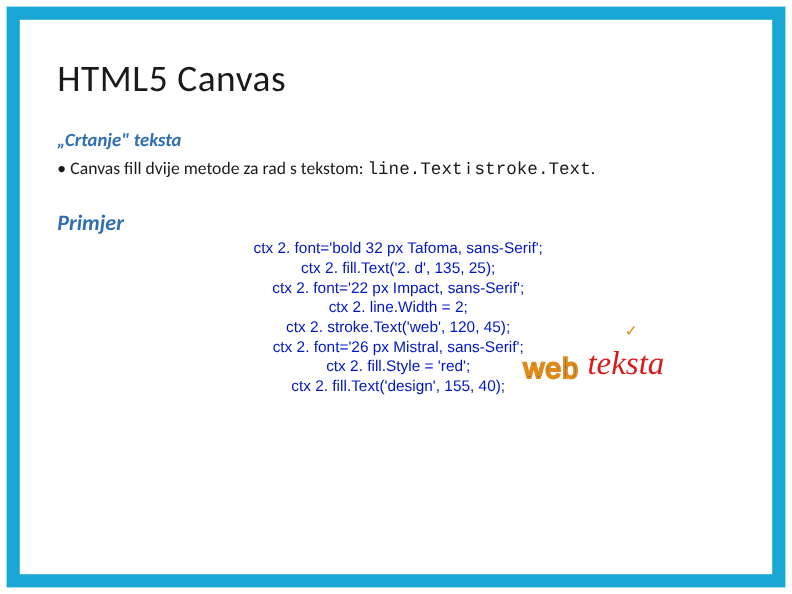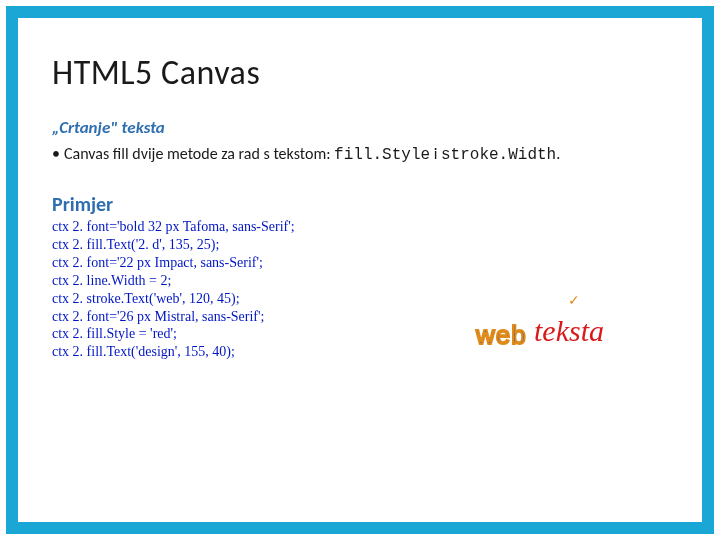--- a/index.html
+++ b/index.html
@@ -41,31 +41,33 @@
   }
   .bullet-dot {
     display: inline-block;
     padding-right: 4px;
   }
   .mono {
     font-family: "Courier New", monospace;
   }
   .example-label {
     color: #2f6fb0;
+    font-style: italic;
     font-weight: 600;
     font-size: 20px;
     margin: 6px 0 0 0;
   }
   .code {
-    font-family: Liberation Serif, serif;
+    font-family: Liberation Sans, sans-serif;
     color: #0016c4;
     font-size: 14px;
     line-height: 1.28;
     white-space: pre;
     margin-top: 2px;
+    text-align: center;
   }
   .demo-img {
     position: absolute;
     right: 60px;
     top: 272px;
     width: 170px;
     height: 72px;
   }
   .demo-2d {
     position: absolute;
@@ -107,21 +109,21 @@
 </head>
 <body>
 
 <div class="frame">
 
   <div class="title">HTML5 Canvas</div>
 
   <div class="subheading">„Crtanje" teksta</div>
 
   <div class="bullet-line">
-    <span class="bullet-dot">•</span><span>Canvas fill dvije metode za rad s tekstom: </span><span class="mono">fill.Style</span><span> i </span><span class="mono"> stroke.Width</span><span>.</span>
+    <span class="bullet-dot">•</span><span>Canvas fill dvije metode za rad s tekstom: </span><span class="mono">line.Text</span><span> i </span><span class="mono"> stroke.Text</span><span>.</span>
   </div>
 
   <div class="example-label">Primjer</div>
 
   <div class="code">ctx 2. font='bold 32 px Tafoma, sans-Serif';
 ctx 2. fill.Text('2. d', 135, 25);
 ctx 2. font='22 px Impact, sans-Serif';
 ctx 2. line.Width = 2;
 ctx 2. stroke.Text('web', 120, 45);
 ctx 2. font='26 px Mistral, sans-Serif';

